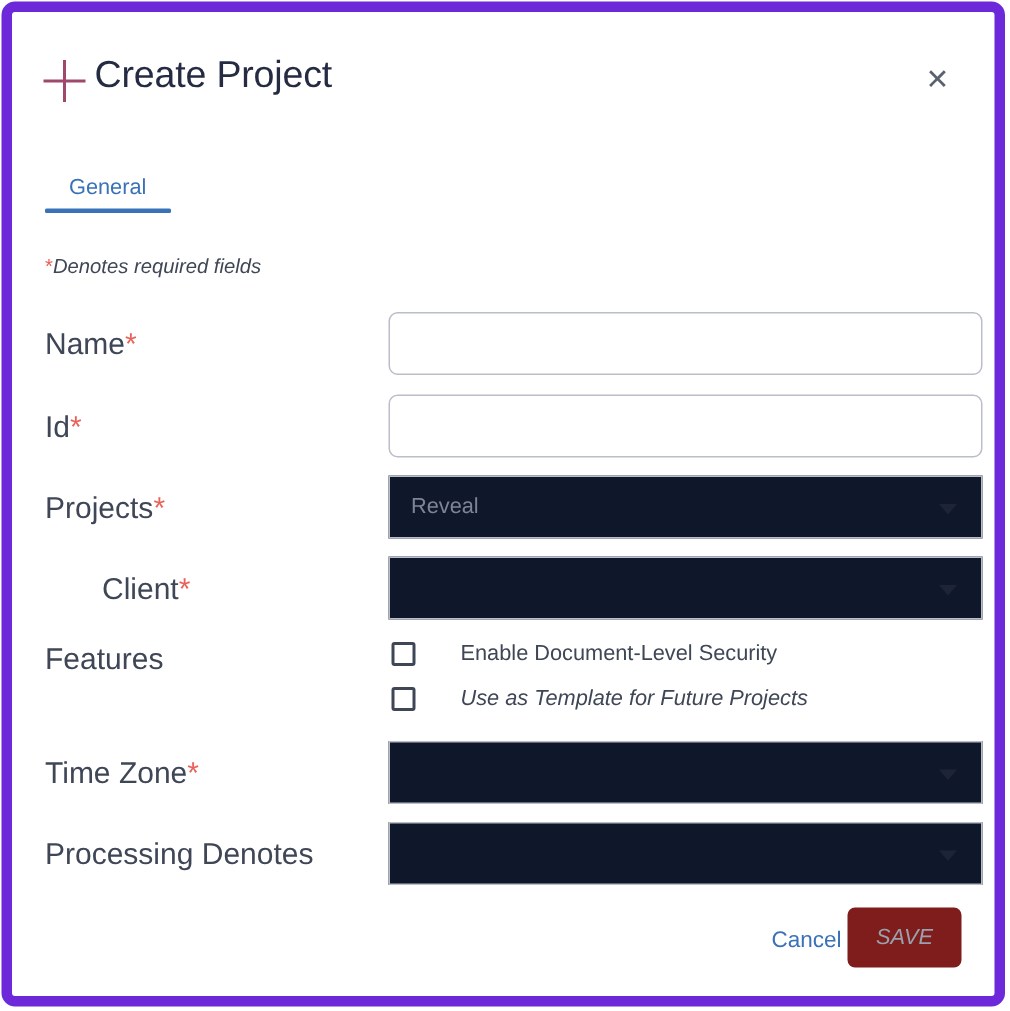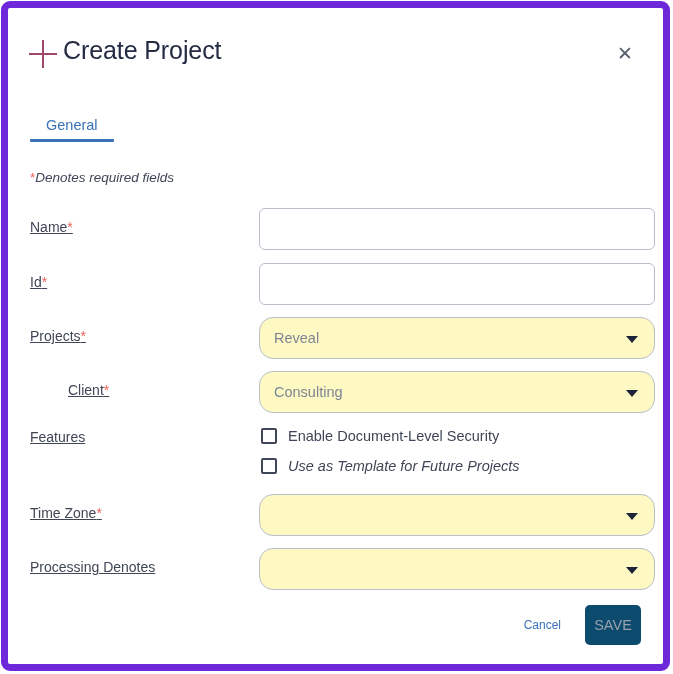--- a/index.html
+++ b/index.html
@@ -128,24 +128,23 @@
     width: 100%;
   }
   .row {
     position: absolute;
     left: 0;
     width: 100%;
   }
   .row-label {
     position: absolute;
     left: 22px;
-    font-size: 14px;
+    font-size: 20px;
     color: #3f4656;
     white-space: nowrap;
-    text-decoration: underline;
   }
   .row-label .star {
     color: #e8625a;
   }
 
   .field {
     position: absolute;
     left: 251px;
     width: 396px;
     height: 42px;
@@ -159,23 +158,23 @@
     padding: 0 14px;
   }
   .field::placeholder { color: #7d8595; }
 
   .select {
     position: absolute;
     left: 251px;
     width: 396px;
     height: 42px;
     box-sizing: border-box;
-    background: #fef9c3;
+    background: #0f172a;
     border: 1px solid #b9bec9;
-    border-radius: 14px;
+    border-radius: 0;
     cursor: pointer;
   }
   .select .value {
     position: absolute;
     left: 14px;
     top: 0;
     line-height: 40px;
     font-size: 14.5px;
     color: #7d8595;
     white-space: nowrap;
@@ -190,20 +189,21 @@
     border-top: 7px solid #1d2438;
   }
 
   
   .check-row {
     position: absolute;
     left: 253px;
     display: flex;
     align-items: center;
     cursor: pointer;
+    gap: 19px;
   }
   .check-box {
     width: 16px;
     height: 16px;
     box-sizing: border-box;
     border: 2px solid #3f4656;
     border-radius: 2px;
     background: #ffffff;
     flex: 0 0 auto;
   }
@@ -219,41 +219,42 @@
     position: absolute;
     left: 0;
     bottom: 0;
     width: 100%;
     height: 68px;
   }
   .cancel-button {
     position: absolute;
     right: 96px;
     top: 14px;
-    font-size: 12px;
+    font-size: 15px;
     color: #3a72b8;
     background: none;
     border: none;
     cursor: pointer;
     font-family: "Liberation Sans", sans-serif;
     padding: 8px 6px;
   }
   .save-button {
     position: absolute;
     right: 22px;
     top: 9px;
-    width: 56px;
+    width: 76px;
     height: 40px;
-    background: #0c4a6e;
+    background: #7f1d1d;
     color: #9aa1ad;
     border: none;
     border-radius: 5px;
     font-size: 14.5px;
     font-family: "Liberation Sans", sans-serif;
     cursor: default;
+    font-style: italic;
   }
 </style>
 </head>
 <body>
 
 <div class="dialog">
 
   <div class="header">
     <div class="plus-icon">
       <span class="h"></span>
@@ -297,21 +298,20 @@
         <div class="value">Reveal</div>
         <div class="caret"></div>
       </div>
     </div>
 
     <div class="row" style="top:363px;height:42px;">
       <div class="row-label" style="top:11px;margin-left:38px;">
         <span>Client</span><span class="star">*</span>
       </div>
       <div class="select" style="top:0;">
-        <div class="value">Consulting</div>
         <div class="caret"></div>
       </div>
     </div>
 
     <div class="row" style="top:420px;height:56px;">
       <div class="row-label" style="top:1px;">
         <span>Features</span>
       </div>
       <label class="check-row" style="top:0;">
         <span class="check-box"></span>

